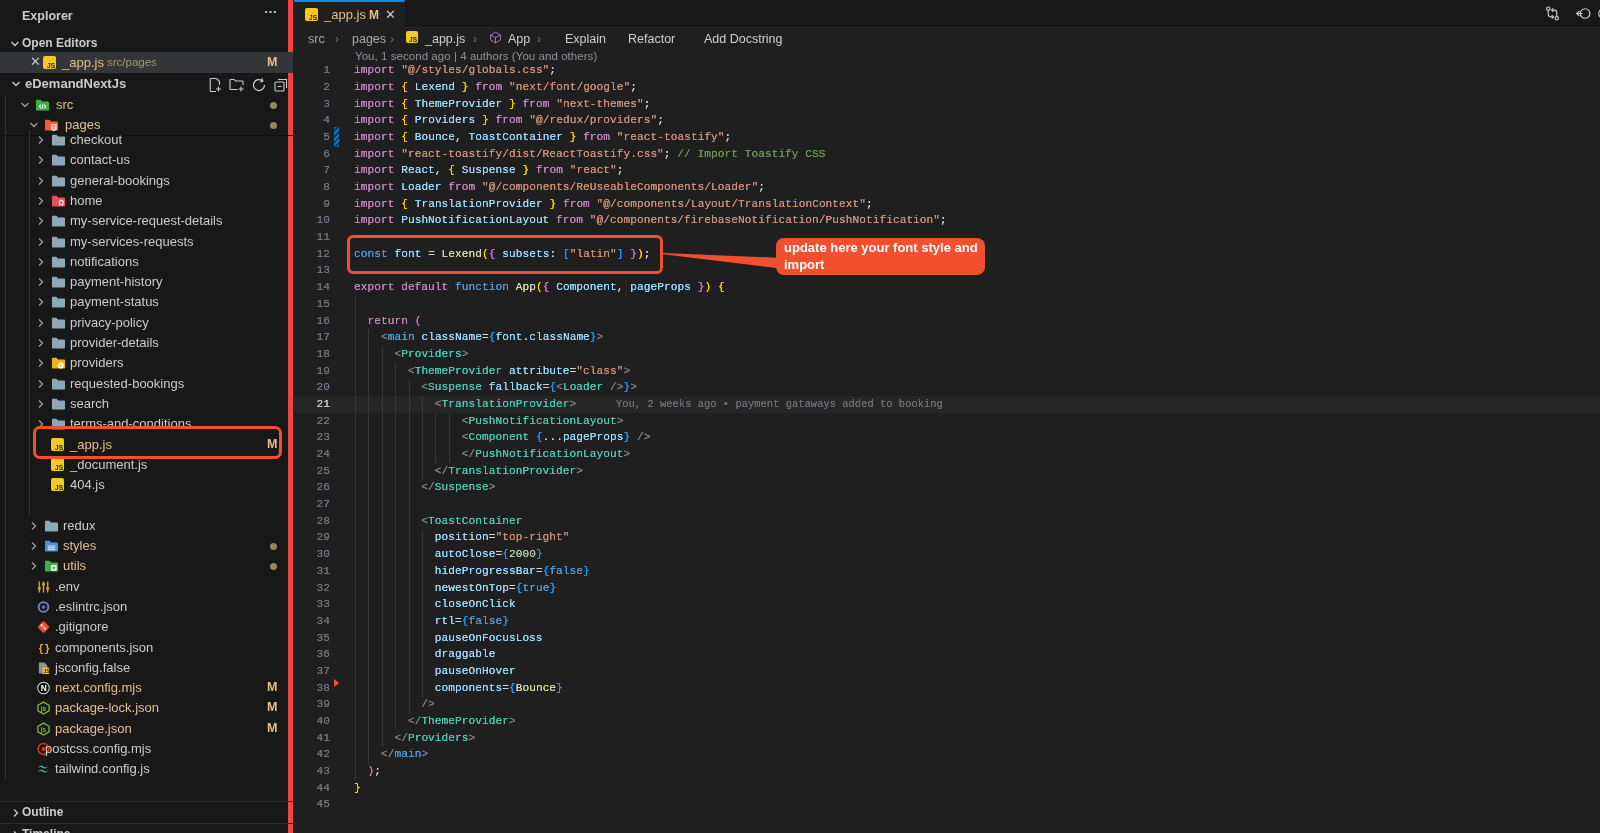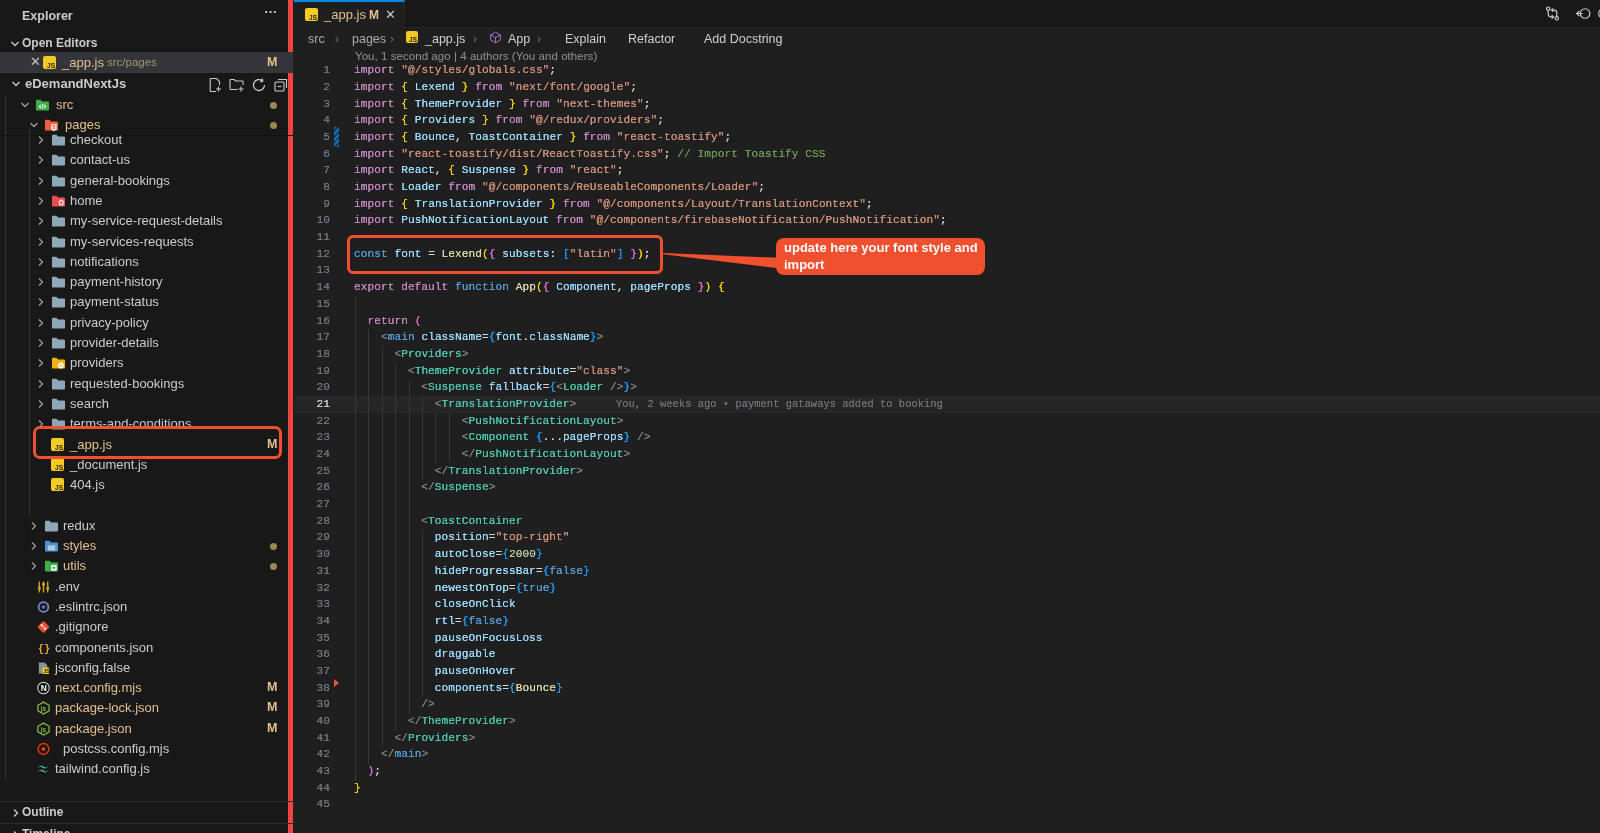--- a/index.html
+++ b/index.html
@@ -397,21 +397,21 @@
           <text x="5" y="10.5" font-family="Liberation Sans" font-size="7" font-weight="bold" fill="#7fb93c">js</text>
         </svg>
         <span class="lbl mod" style="left:55px">package.json</span>
         <span class="mbadge">M</span>
       </div>
 <div class="trow" style="top:739.0px">
         <svg class="ticon" style="left:36px" viewBox="0 0 16 15">
           <circle cx="8" cy="7.5" r="5.8" fill="none" stroke="#dd3a0a" stroke-width="1.6"></circle>
           <circle cx="8" cy="7.5" r="2.2" fill="#dd3a0a"></circle>
         </svg>
-        <span class="lbl " style="left:63px">postcss.config.mjs</span>
+        <span class="lbl " style="left:45px">postcss.config.mjs</span>
       </div>
 <div class="trow" style="top:759.3000000000001px">
         <svg class="ticon" style="left:36px" viewBox="0 0 16 15">
           <path d="M2 6.5c1.2-2.2 2.8-3 4.6-2.4 1 .35 1.5 1.1 2.4 1.45C10.5 6.1 11.8 5.7 13 4.4c-1.2 2.2-2.8 3-4.6 2.4-1-.35-1.5-1.1-2.4-1.45C4.5 4.8 3.2 5.2 2 6.5z" fill="#45c5c0"></path>
           <path d="M2 10.8c1.2-2.2 2.8-3 4.6-2.4 1 .35 1.5 1.1 2.4 1.45 1.5.55 2.8.15 4-1.15-1.2 2.2-2.8 3-4.6 2.4-1-.35-1.5-1.1-2.4-1.45-1.5-.55-2.8-.15-4 1.15z" fill="#45c5c0"></path>
         </svg>
         <span class="lbl " style="left:55px">tailwind.config.js</span>
       </div>
 <div id="sbsep1"></div>
       <div id="sbsep2"></div>

